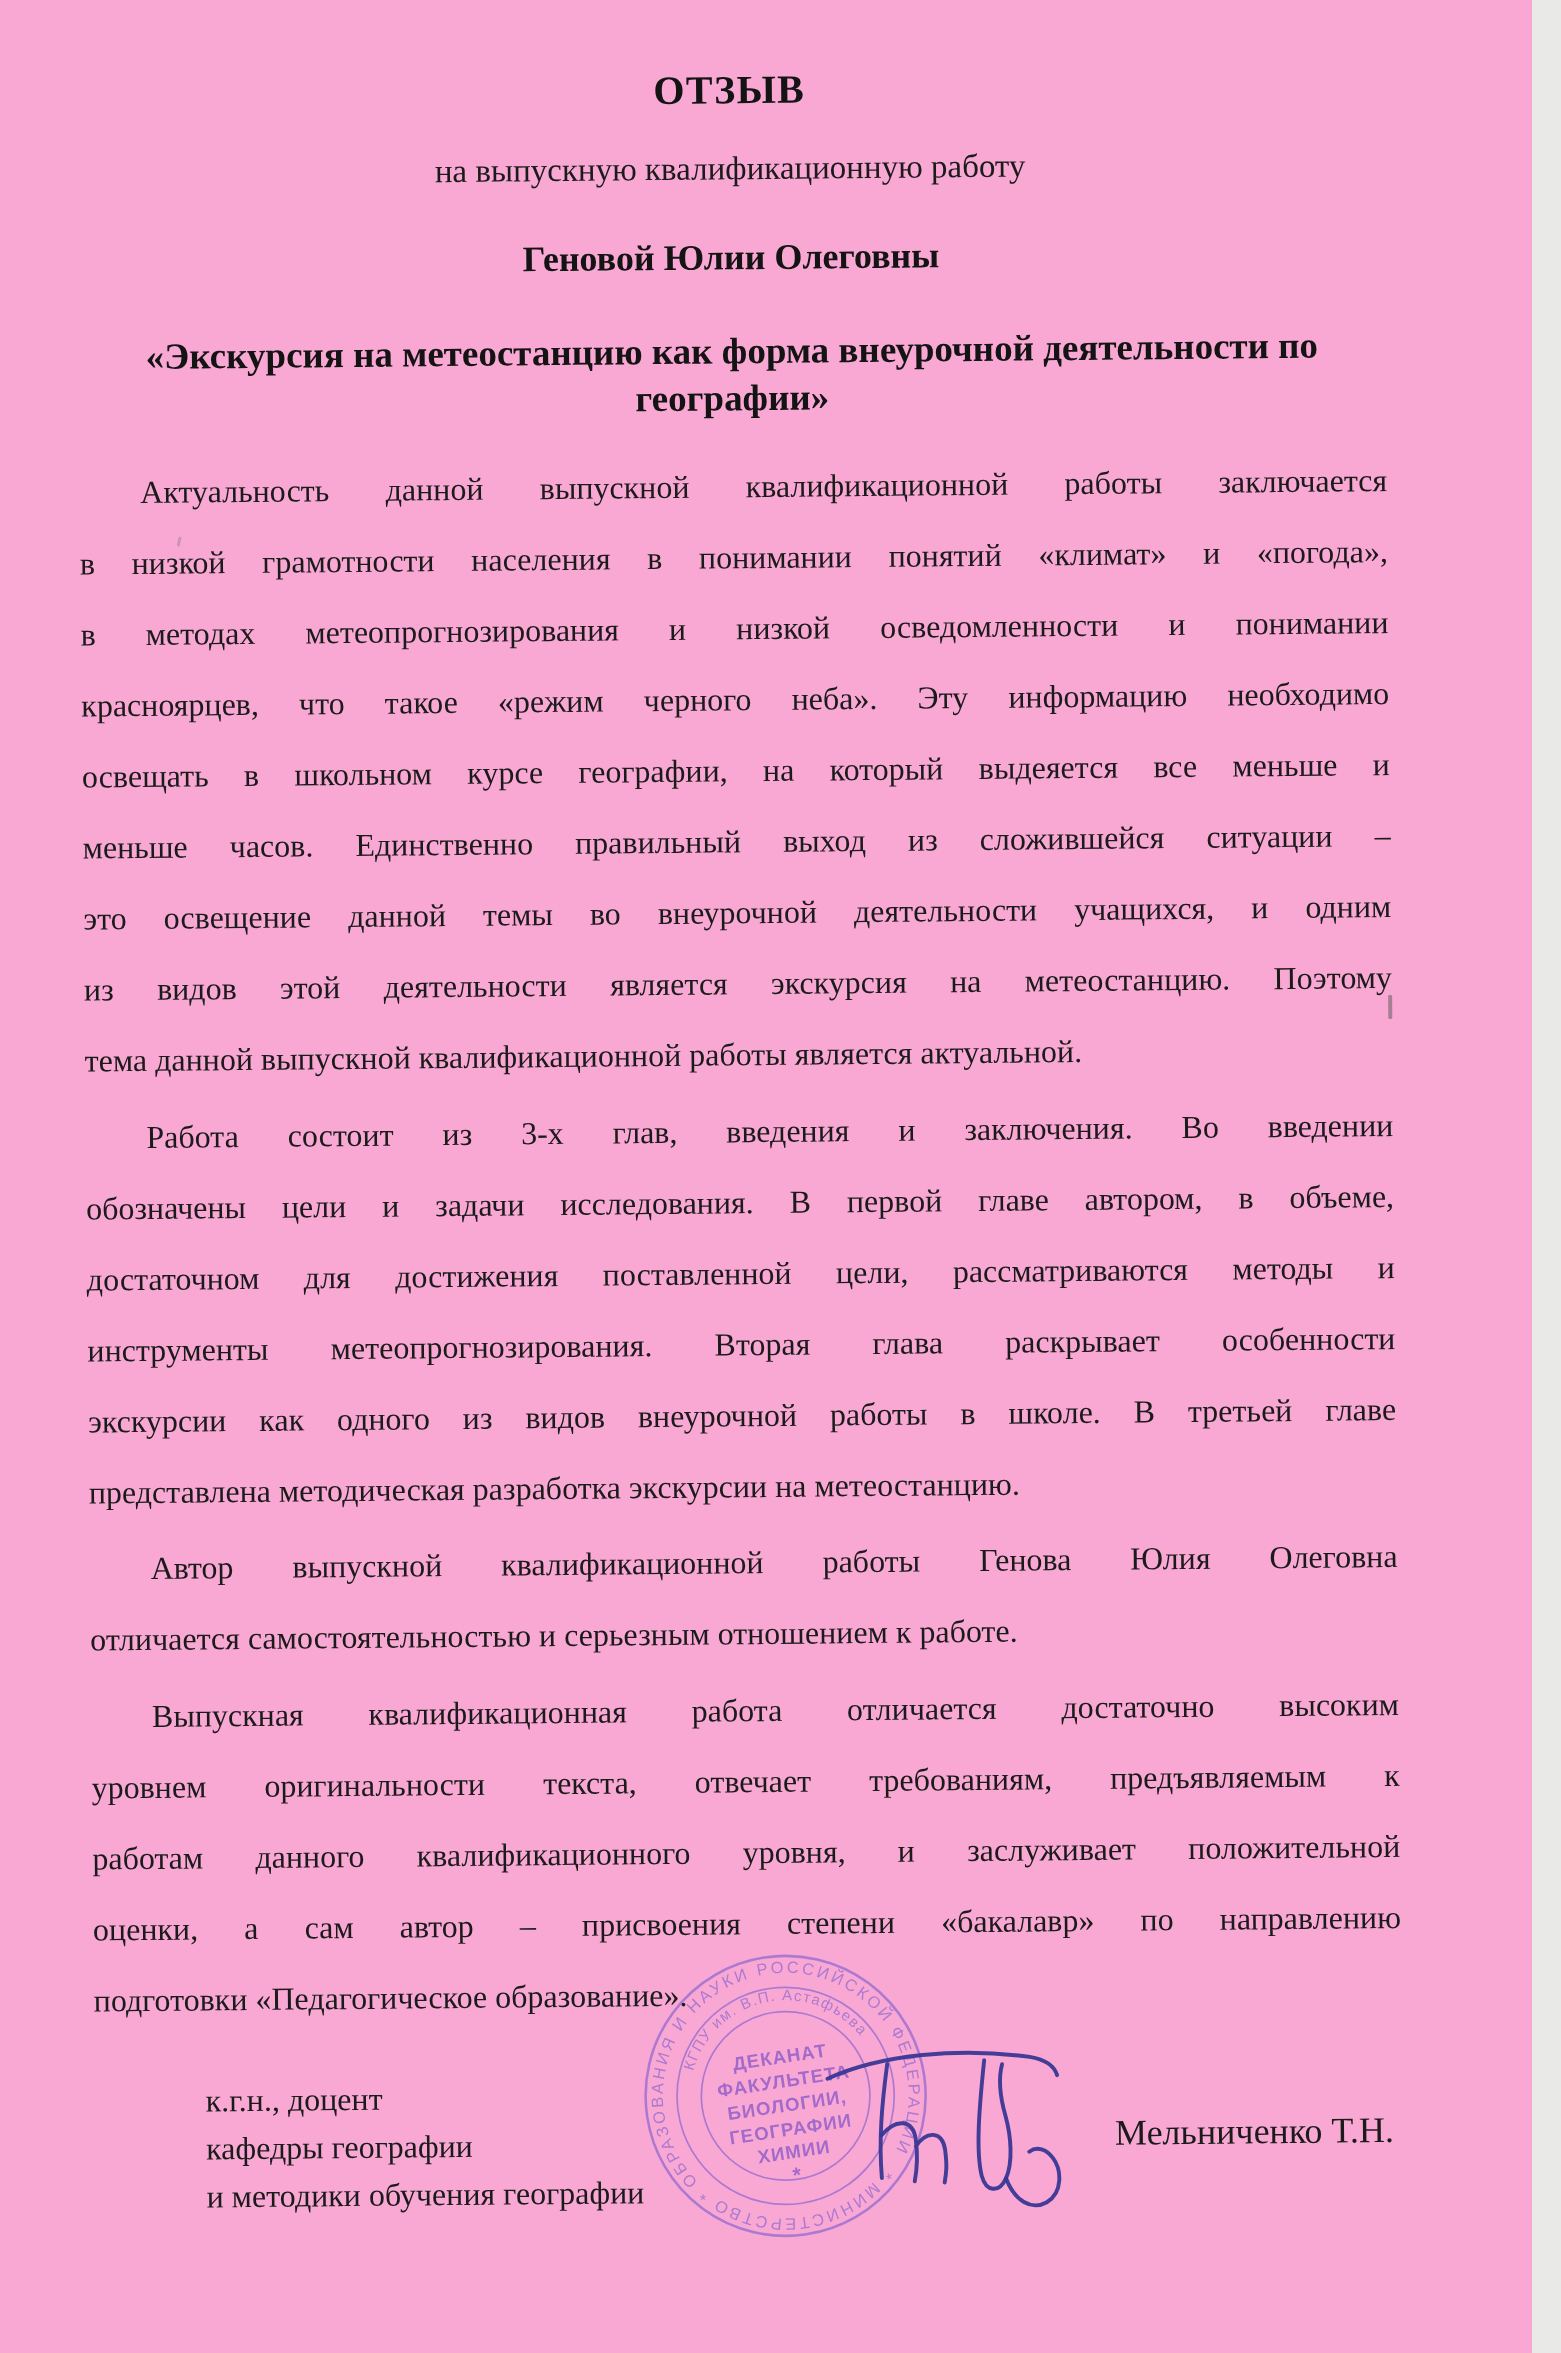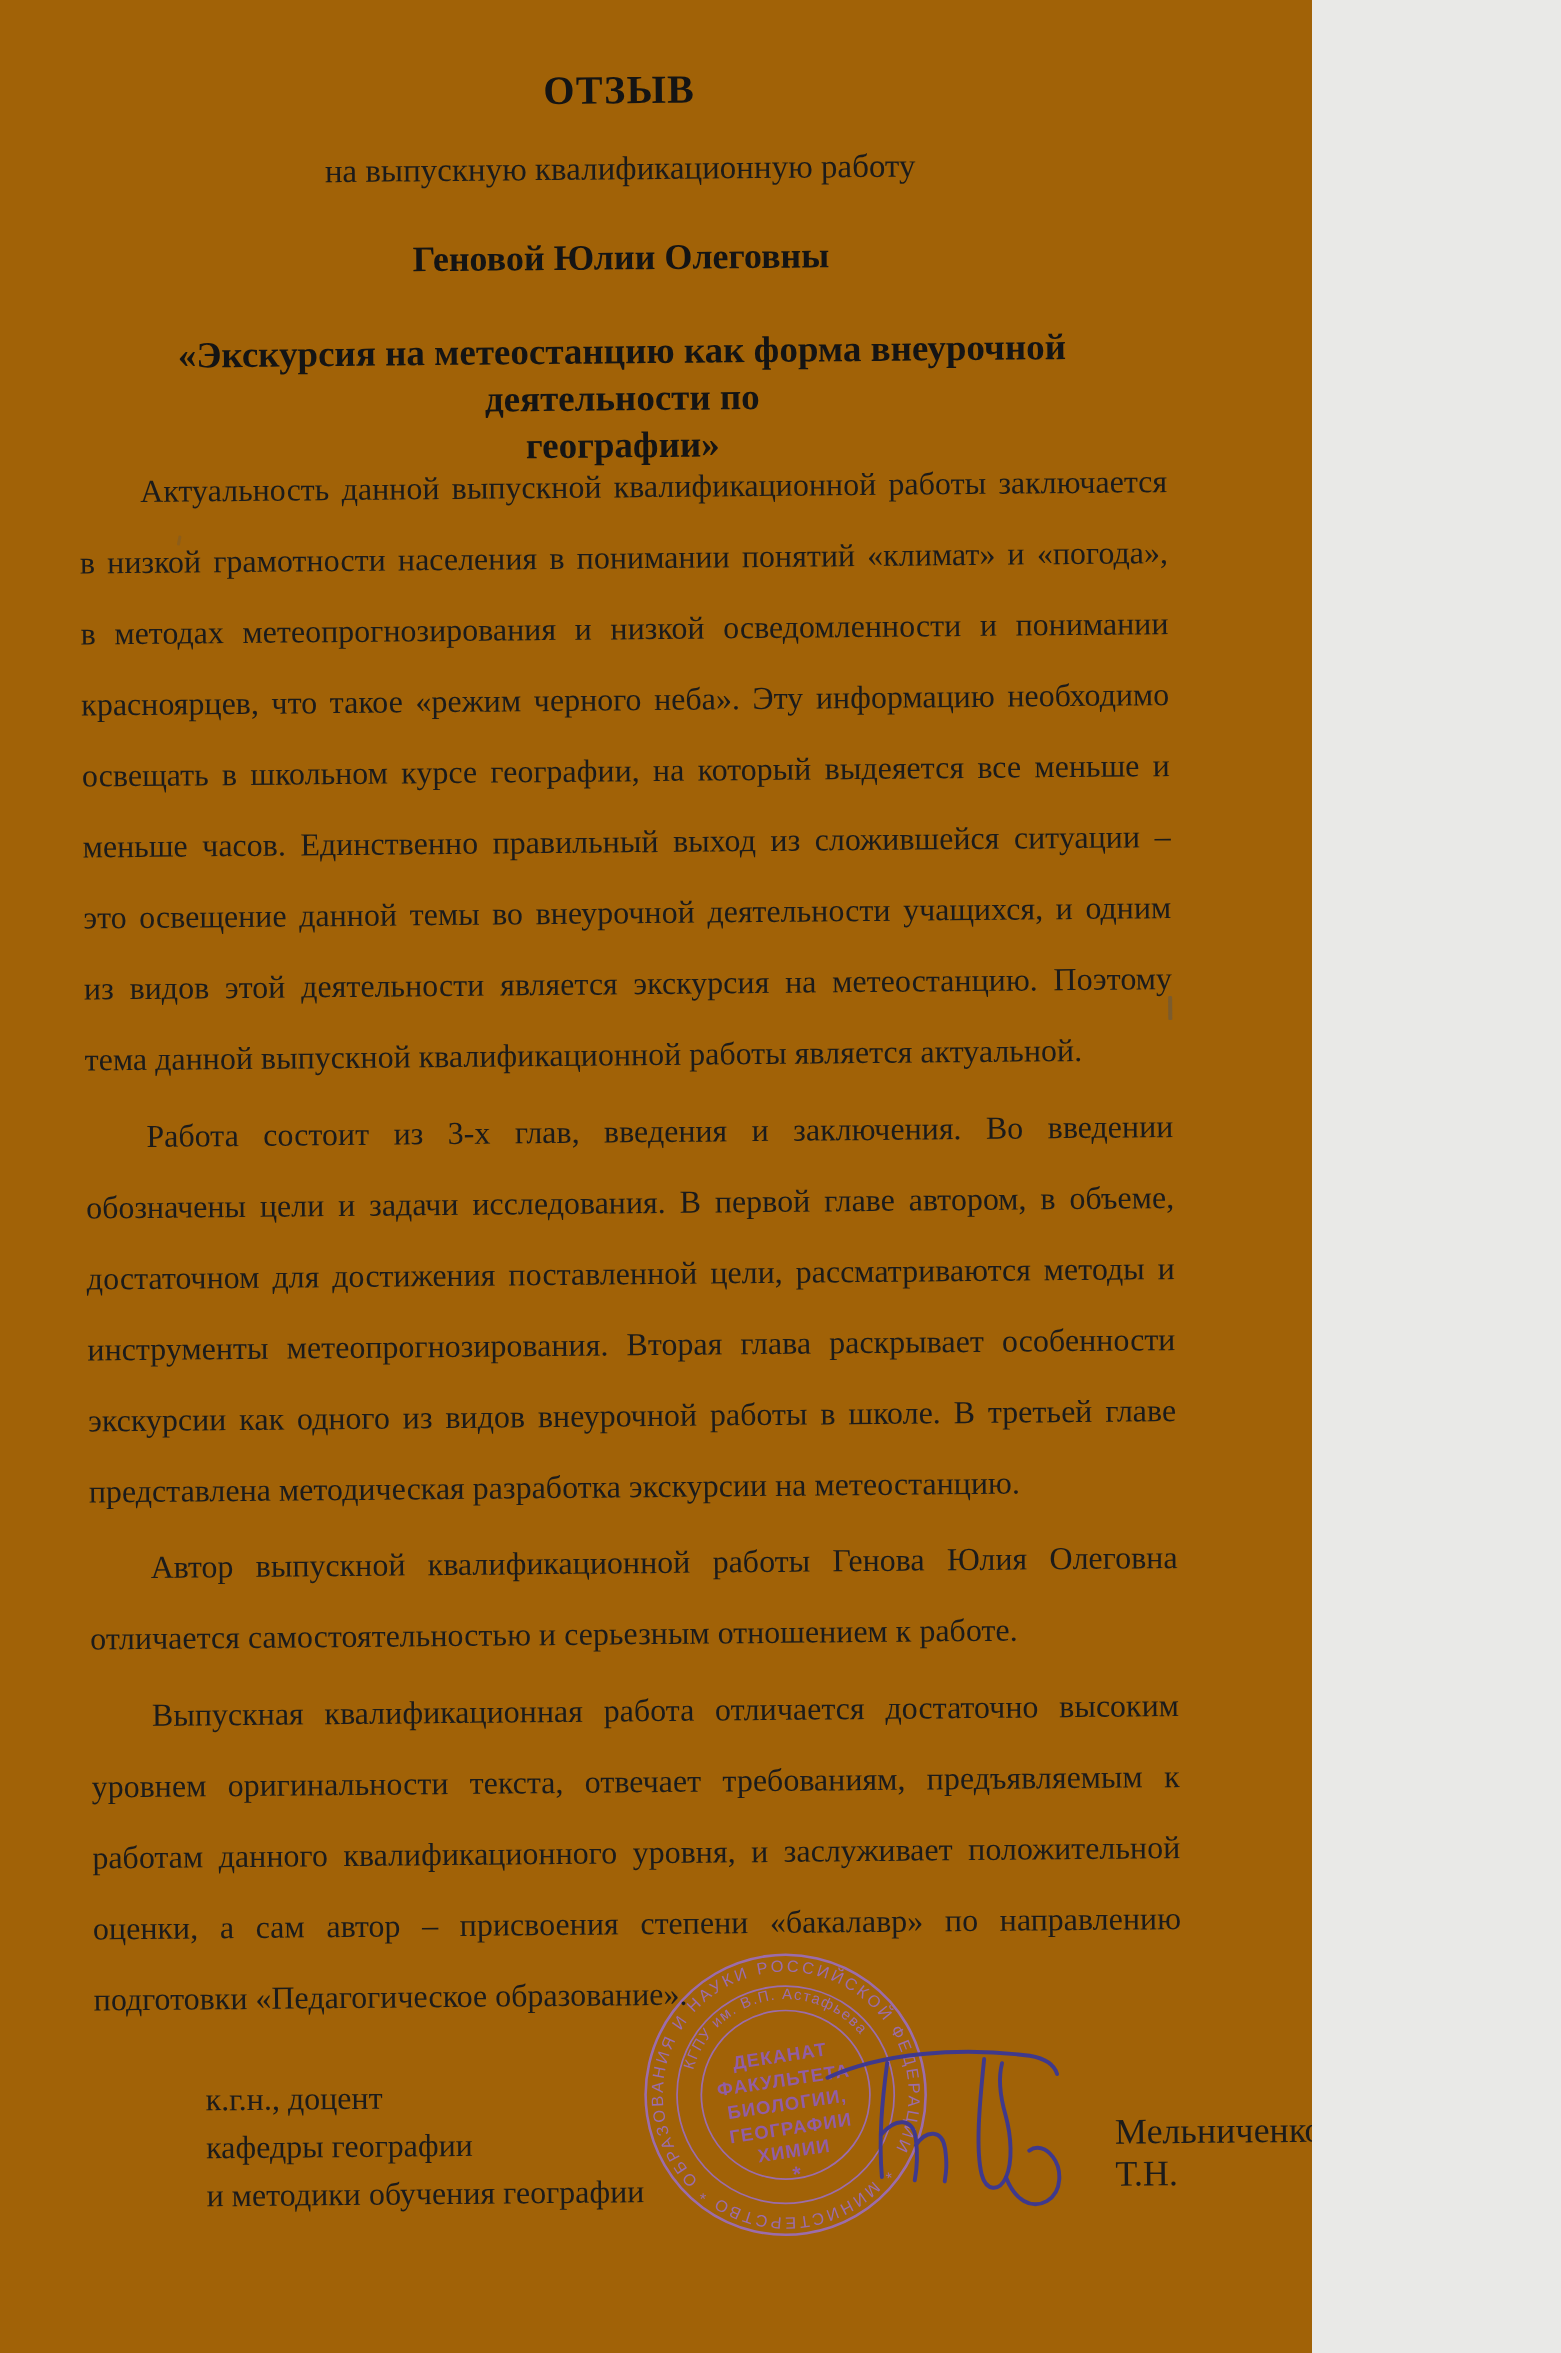--- a/index.html
+++ b/index.html
@@ -2,22 +2,22 @@
 <html lang="ru" style="font-size:11.4px"><head>
 <meta charset="utf-8">
 <style>
   html,body{margin:0;padding:0;}
   body{
     width:1562px;height:2354px;
     background:#e9e9e7;
     font-family:"Liberation Serif","DejaVu Serif",serif;
   }
   .page{
-    position:relative;width:1312px;height:2354px;overflow:hidden;
-    background:#a16207;color:#1b1b1b;
+    position:relative;width:1532px;height:2354px;overflow:hidden;
+    background:#f9a8d4;color:#1b1b1b;
   }
   .doc{
     position:absolute;inset:0;
     transform:rotate(-0.55deg);
     transform-origin:50% 42%;
   }
   .content{position:absolute;left:84px;right:140px;top:0;bottom:0;}
 
   .title{
     position:absolute;top:66px;left:0;right:0;

